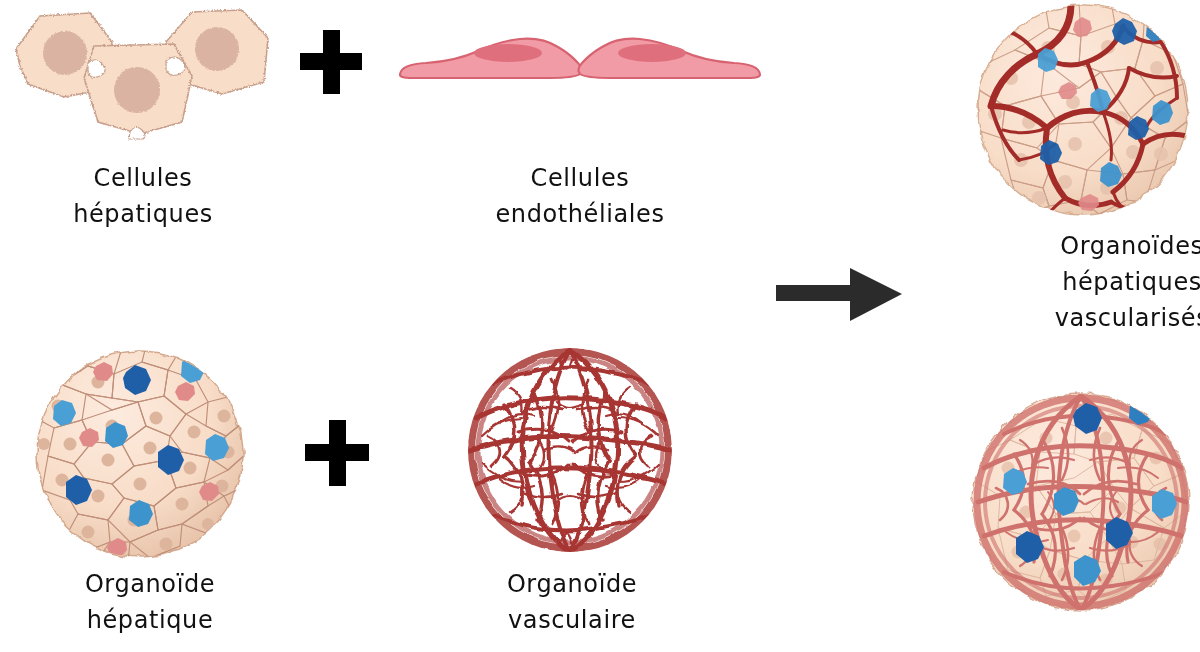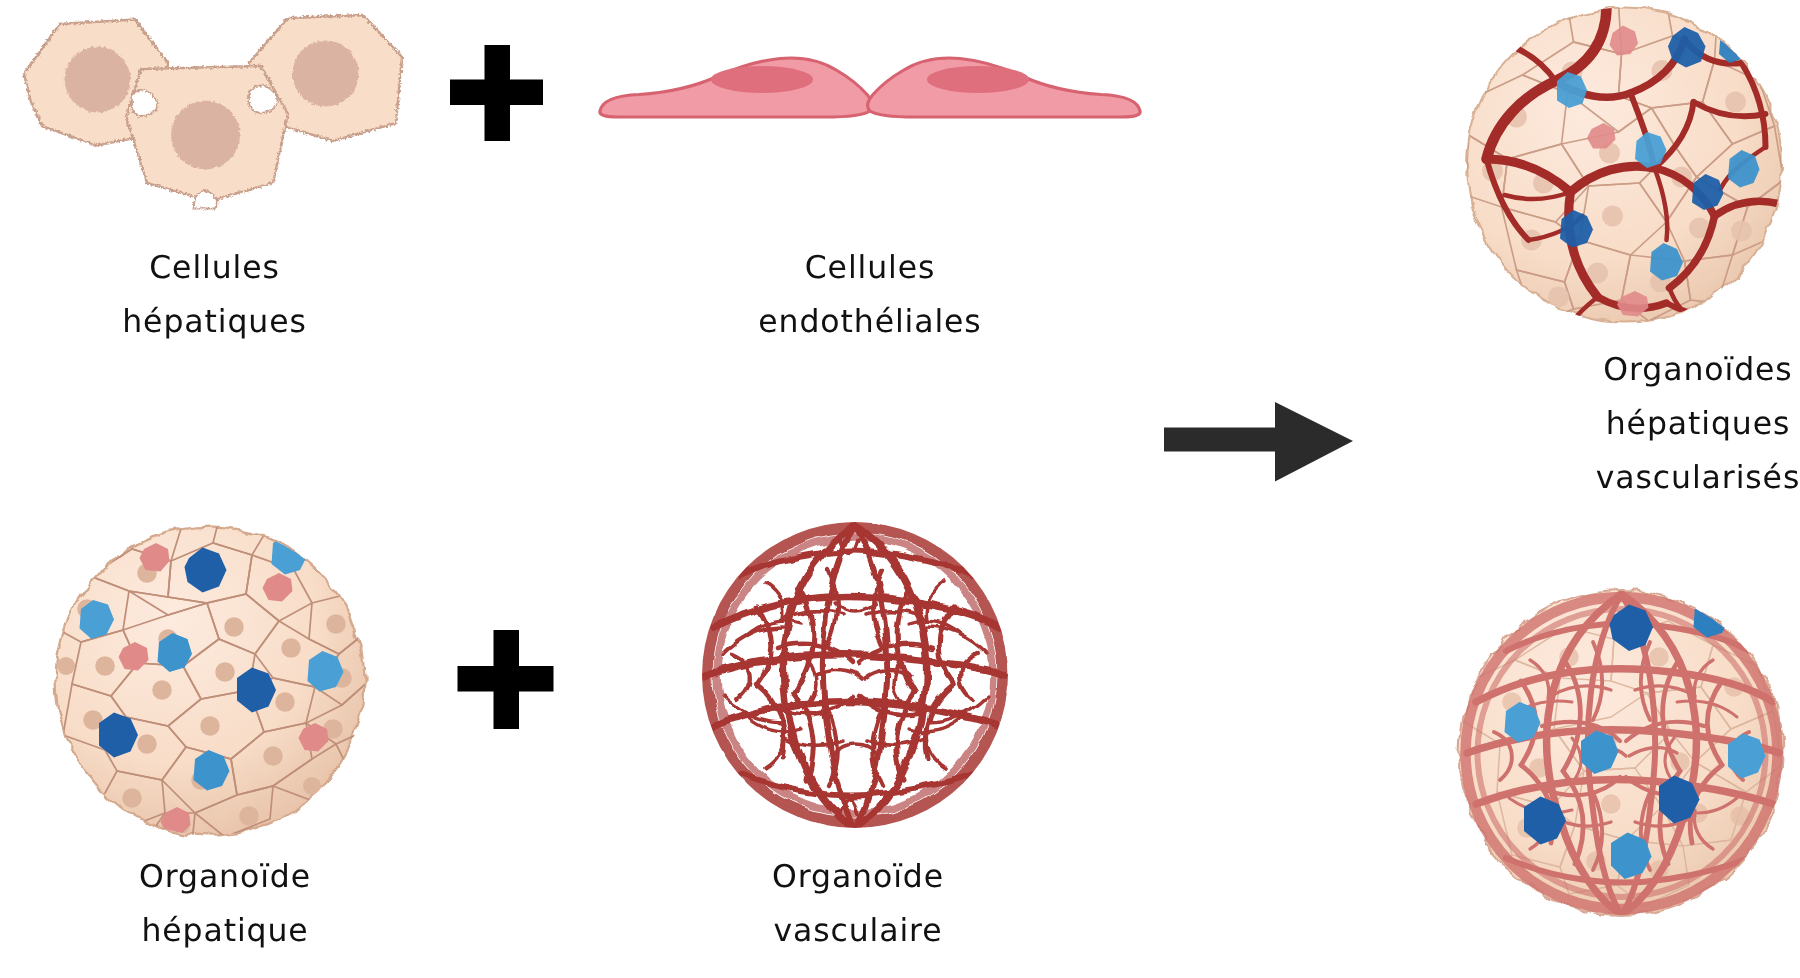--- a/index.html
+++ b/index.html
@@ -7,21 +7,21 @@
     width:1200px;height:652px;
     font-family:"DejaVu Sans Mono","Liberation Mono",monospace;
     overflow:hidden;position:relative;
   }
   #stage{position:relative;width:1200px;height:652px;background:#fff;}
   .node{position:absolute;}
   .caption{
     position:absolute;
     text-align:center;
     font-family:"DejaVu Sans","Liberation Sans",sans-serif;
-    font-size:21px;
+    font-size:24px;
     line-height:36px;
     color:#111111;
     letter-spacing:0.6px;
     white-space:pre-line;
     font-weight:400;
   }
   .opsign{position:absolute;}
   svg{display:block;overflow:visible;}
 </style>
 </head>

